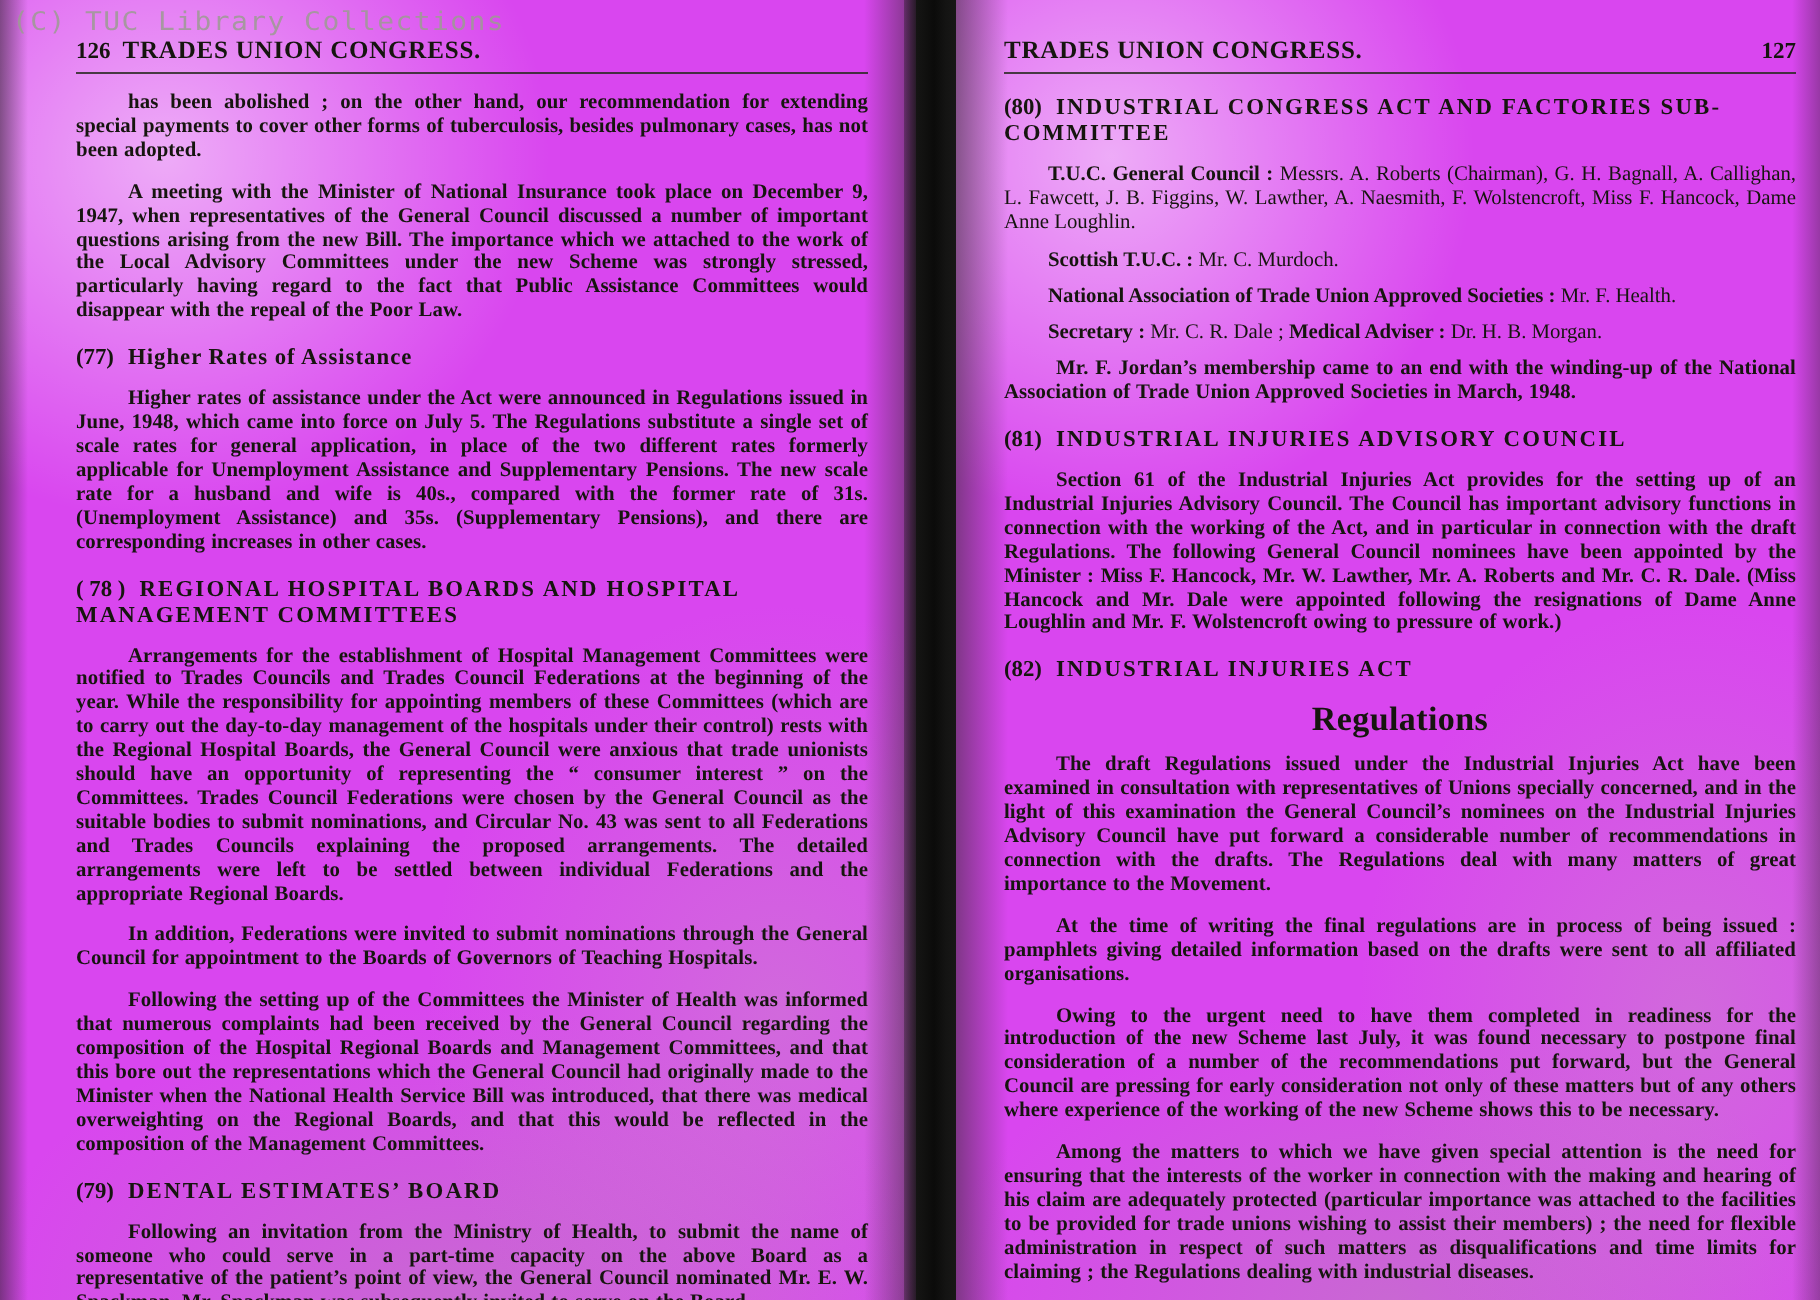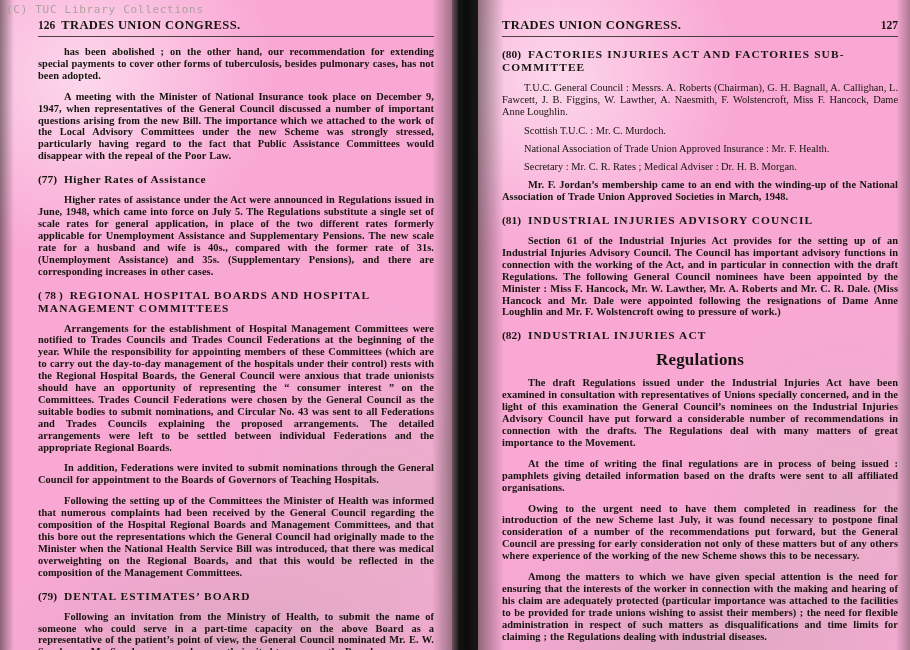--- a/index.html
+++ b/index.html
@@ -14,21 +14,21 @@
     height: 650px;
     overflow: hidden;
     background: #1b1b1a;
     font-family: "Liberation Serif", "DejaVu Serif", serif;
   }
   
   .leaf {
     position: absolute;
     top: 0;
     bottom: 0;
-    background: #f9a8d4;
+    background: #d946ef;
     overflow: hidden;
   }
   .leaf-left  { left: 0px;   width: 458px; }
   .leaf-right { left: 478px; width: 432px; }
 
   
   .leaf::before {
     content: "";
     position: absolute;
     inset: 0;
@@ -130,29 +130,29 @@
   }
 
   p.member {
     margin: 0 0 6px 0;
     text-indent: 22px;
     text-align: justify;
     font-size: 10.4px;
     line-height: 12.2px;
     font-weight: bold;
   }
-  p.member .lead { font-weight: normal; }
+  p.member .lead { font-weight: bold; }
   p.member .body { font-weight: normal; }
 
   
   .watermark {
     position: absolute;
     left: 6px; top: 4px;
     font-family: "DejaVu Sans Mono", "Liberation Mono", monospace;
-    font-size: 11px;
+    font-size: 14px;
     letter-spacing: .7px;
     color: #9d9b93;
     opacity: .85;
     white-space: nowrap;
     transform: scaleY(.92);
     transform-origin: left top;
   }
 </style>
 </head>
 <body>
@@ -196,34 +196,34 @@
   <div class="leaf leaf-right page-right">
     <div class="page-body">
 
       <div class="runhead">
         <span class="title">TRADES UNION CONGRESS.</span>
         <span class="folio">127</span>
       </div>
       <div class="rule"></div>
 
       <h2 class="sec caps hang">
-        <span class="num">(80)</span><span>FACTORIES INJURIES ACT AND FACTORIES SUB-COMMITTEE</span>
+        <span class="num">(80)</span><span>INDUSTRIAL CONGRESS ACT AND FACTORIES SUB-COMMITTEE</span>
       </h2>
 
       <p class="member">
         <span class="lead">T.U.C. General Council :</span><span class="body"> Messrs. A. Roberts (Chairman), G. H. Bagnall, A. Callighan, L. Fawcett, J. B. Figgins, W. Lawther, A. Naesmith, F. Wolstencroft, Miss F. Hancock, Dame Anne Loughlin.</span>
       </p>
       <p class="member">
         <span class="lead">Scottish T.U.C. :</span><span class="body"> Mr. C. Murdoch.</span>
       </p>
       <p class="member">
-        <span class="lead">National Association of Trade Union Approved Insurance :</span><span class="body"> Mr. F. Health.</span>
-      </p>
-      <p class="member">
-        <span class="lead">Secretary :</span><span class="body"> Mr. C. R. Rates ;</span><span class="lead"> Medical Adviser :</span><span class="body"> Dr. H. B. Morgan.</span>
+        <span class="lead">National Association of Trade Union Approved Societies :</span><span class="body"> Mr. F. Health.</span>
+      </p>
+      <p class="member">
+        <span class="lead">Secretary :</span><span class="body"> Mr. C. R. Dale ;</span><span class="lead"> Medical Adviser :</span><span class="body"> Dr. H. B. Morgan.</span>
       </p>
 
       <p class="para">Mr. F. Jordan’s membership came to an end with the winding-up of the National Association of Trade Union Approved Societies in March, 1948.</p>
 
       <h2 class="sec caps">
         <span class="num">(81)</span><span>INDUSTRIAL INJURIES ADVISORY COUNCIL</span>
       </h2>
       <p class="para">Section 61 of the Industrial Injuries Act provides for the setting up of an Industrial Injuries Advisory Council. The Council has important advisory functions in connection with the working of the Act, and in particular in connection with the draft Regulations. The following General Council nominees have been appointed by the Minister : Miss F. Hancock, Mr. W. Lawther, Mr. A. Roberts and Mr. C. R. Dale. (Miss Hancock and Mr. Dale were appointed following the resignations of Dame Anne Loughlin and Mr. F. Wolstencroft owing to pressure of work.)</p>
 
       <h2 class="sec caps">

